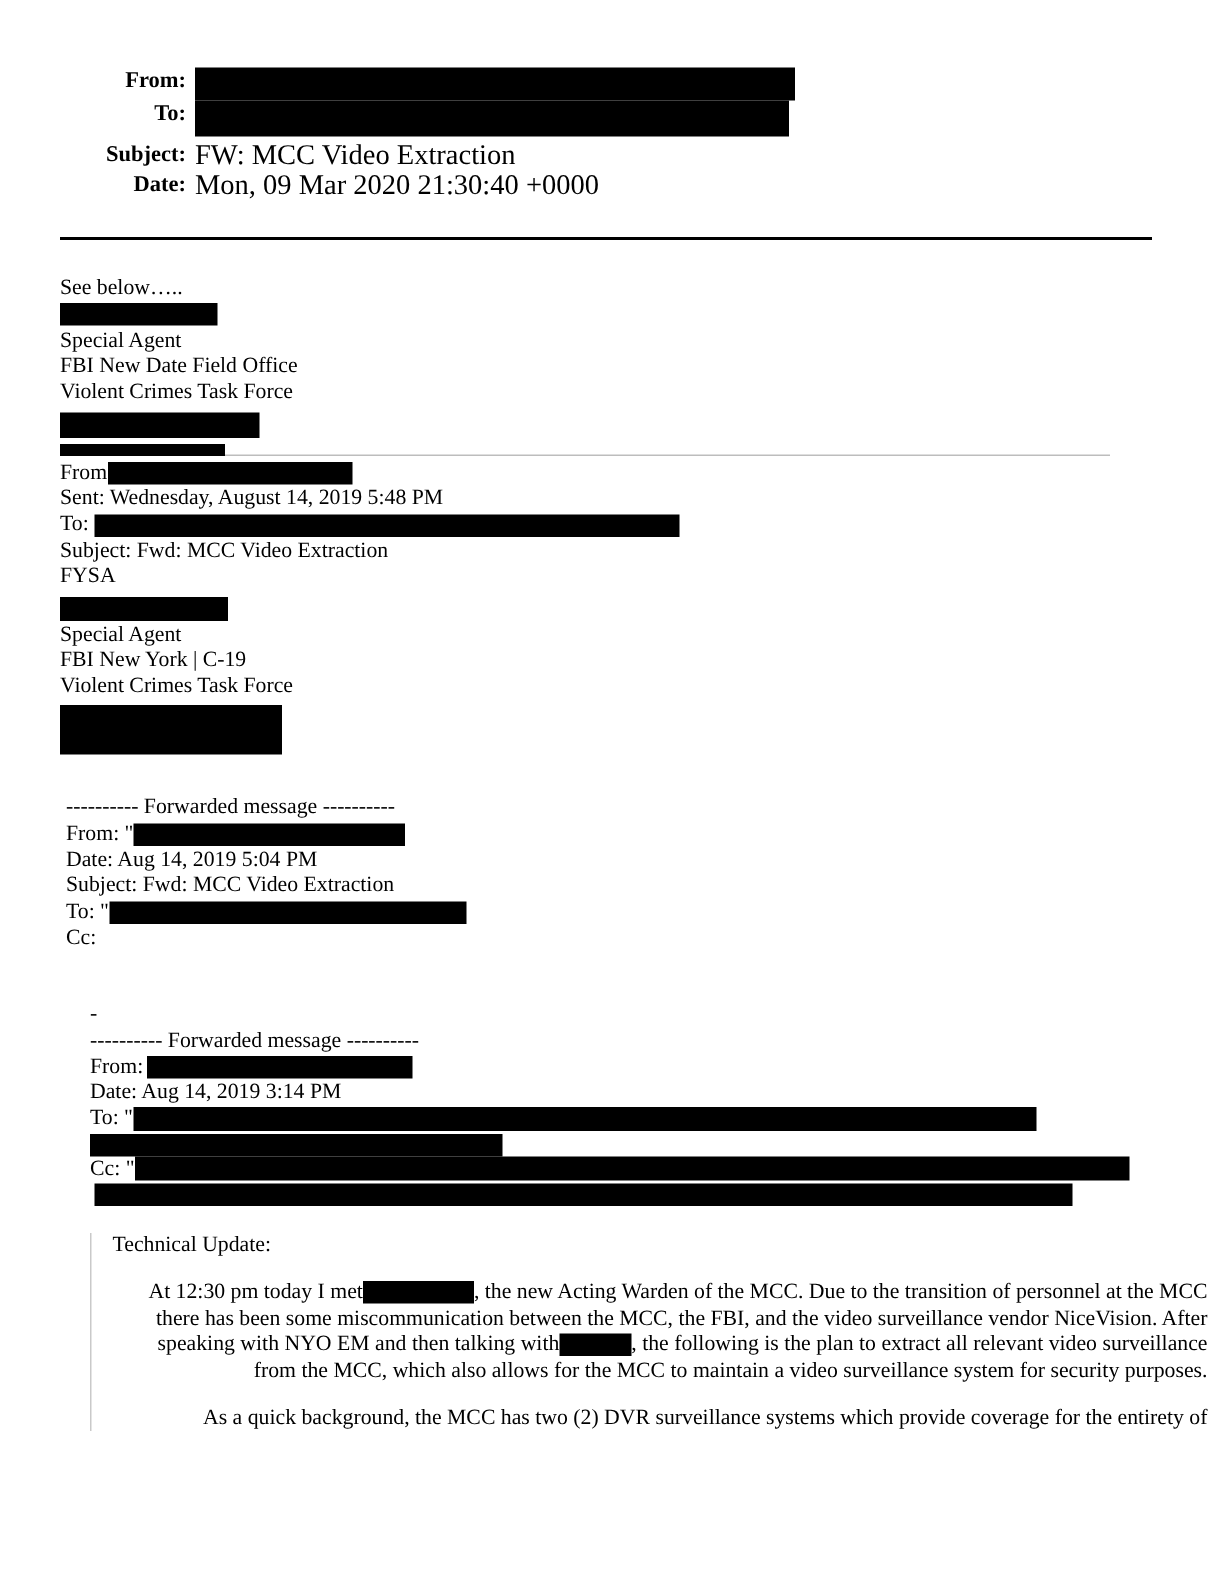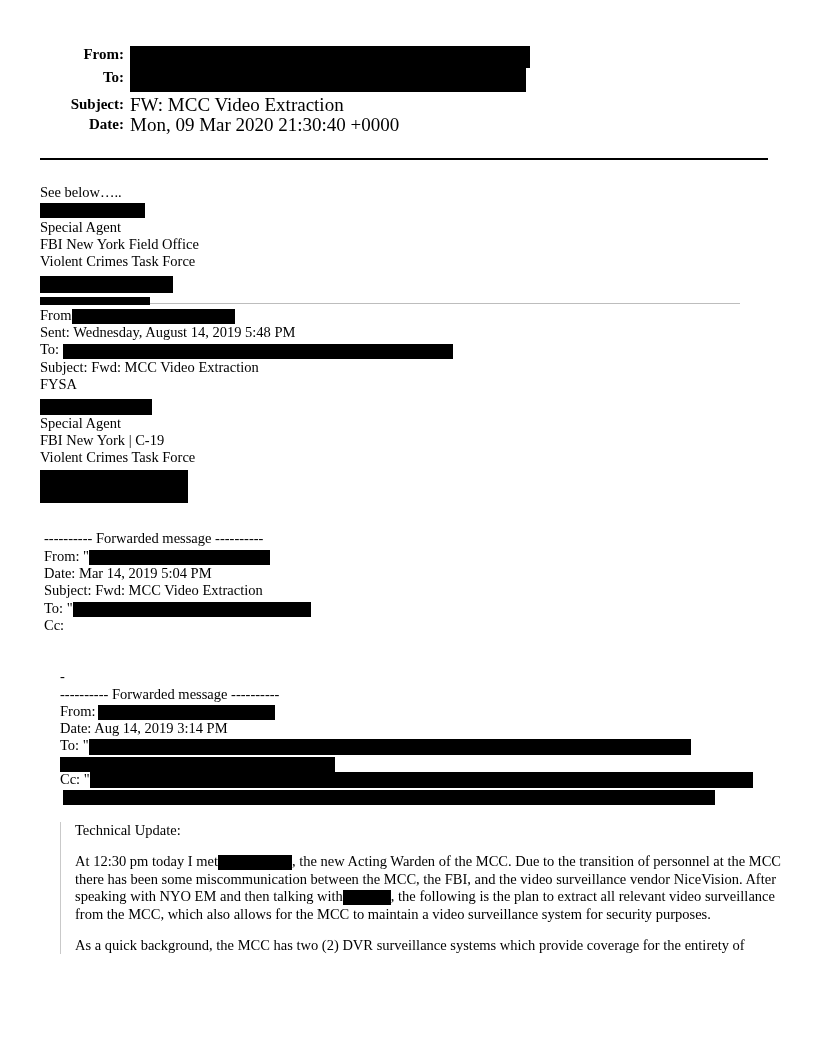--- a/index.html
+++ b/index.html
@@ -93,20 +93,21 @@
   .gap34 { height: 34px; }
 
   
   .indent1 { padding-left: 4px; }
   .indent2 { padding-left: 20px; }
 
   .para {
     white-space: normal;
     line-height: 17.4px;
     width: 730px;
+    text-align: right;
   }
   .tech-block {
     border-left: 1px solid #c9c9c9;
     padding-left: 14px;
     margin-left: 20px;
     width: 716px;
     font-family: Liberation Serif, serif;
   }
 </style>
 </head>
@@ -139,21 +140,21 @@
 
   <div class="rule"></div>
 
   <div class="body">
 
     <div class="line">See below…..</div>
     <div class="line">
       <span class="redact" style="width:105px;height:15px;"></span>
     </div>
     <div class="line">Special Agent</div>
-    <div class="line">FBI New York Field Office</div>
+    <div class="line">FBI New Date Field Office</div>
     <div class="line">Violent Crimes Task Force</div>
     <div class="gap4"></div>
     <div class="line">
       <span class="redact" style="width:133px;height:17px;"></span>
     </div>
     <div class="line" style="height:8px;">
       <span class="redact" style="width:110px;height:8px;"></span>
     </div>
     <div class="thin-rule"></div>
 
@@ -186,21 +187,21 @@
 
     <div class="gap26"></div>
 
     <div class="indent1">
       <div class="line">---------- Forwarded message ----------</div>
       <div class="line">
         <span>From: "</span><span class="redact" style="width:181px;height:15px;"></span>
       </div>
       <div class="line">
         <span>Date:</span>
-        <span>Mar 14, 2019 5:04 PM</span>
+        <span>Aug 14, 2019 5:04 PM</span>
       </div>
       <div class="line">
         <span>Subject:</span>
         <span>Fwd: MCC Video Extraction</span>
       </div>
       <div class="line">
         <span>To: "</span><span class="redact" style="width:238px;height:15px;"></span>
       </div>
       <div class="line">Cc:</div>
     </div>

